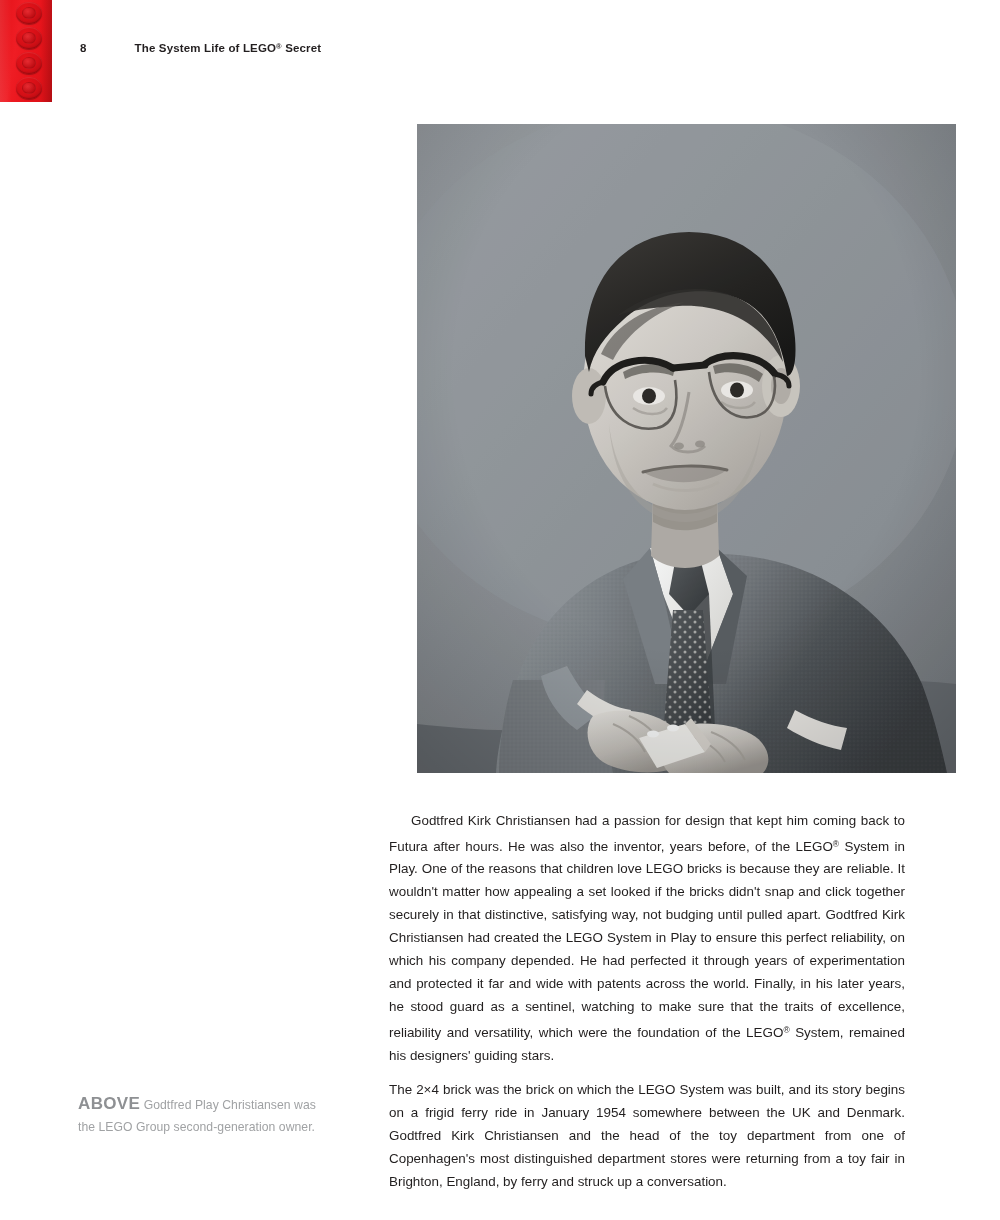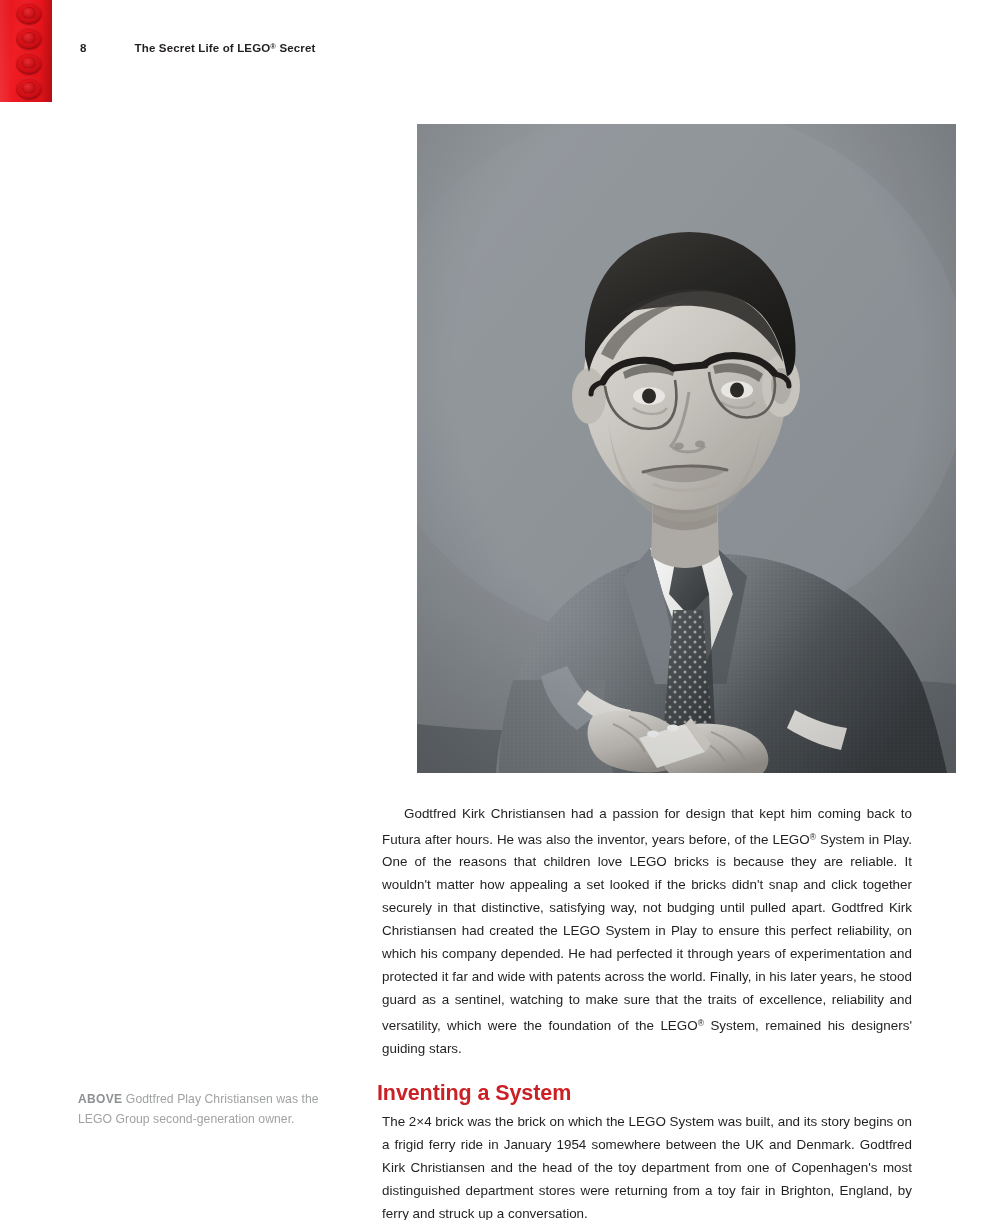--- a/index.html
+++ b/index.html
@@ -125,32 +125,32 @@
     width: 252px;
     color: #a0a2a4;
     font-size: 12.2px;
     line-height: 1.62;
     letter-spacing: 0.05px;
   }
   .caption .cap-lead {
     font-weight: 700;
     color: #8e9093;
     letter-spacing: 0.35px;
-    font-size: 12px;
+    font-size: 17px;
   }
 
   
   .body-col {
     position: absolute;
     left: 377px;
     top: 798px;
     width: 540px;
   }
   .body-col p {
-    margin: 5px;
+    margin: 12px;
     color: #221f1f;
     font-size: 13.4px;
     line-height: 22.95px;
     text-align: justify;
     text-justify: inter-word;
     letter-spacing: 0.01px;
   }
   .body-col p.indent {
     text-indent: 22px;
   }
@@ -183,21 +183,21 @@
         <i></i>
       </div>
     <div class="stud">
         <i></i>
       </div>
   </div>
 </div>
 
 <div class="running-head">
   <span class="folio">8</span>
-  <span class="running-title"><span>The Secret Life of LEGO</span><sup>®</sup><span> Secret</span></span>
+  <span class="running-title"><span>The System Life of LEGO</span><sup>®</sup><span> Secret</span></span>
 </div>
 
 <figure class="photo-figure">
   <div class="photo-frame">
     <svg viewBox="0 0 539 649" preserveAspectRatio="xMidYMid slice">
       <defs>
         <linearGradient id="bgGrad" x1="0" y1="0" x2="1" y2="1">
           <stop offset="0%" stop-color="#9a9ea3"></stop>
           <stop offset="45%" stop-color="#8d9196"></stop>
           <stop offset="100%" stop-color="#7e8287"></stop>
@@ -360,16 +360,15 @@
 </figure>
 
 <div class="caption">
   <span class="cap-lead">ABOVE</span><span> Godtfred Play Christiansen was the LEGO Group second-generation owner.</span>
 </div>
 
 <div class="body-col">
 
   <p class="indent"><span>Godtfred Kirk Christiansen had a passion for design that kept him coming back to Futura after hours. He was also the inventor, years before, of the LEGO</span><sup>®</sup><span> System in Play. One of the reasons that children love LEGO bricks is because they are reliable. It wouldn't matter how appealing a set looked if the bricks didn't snap and click together securely in that distinctive, satisfying way, not budging until pulled apart. Godtfred Kirk Christiansen had created the LEGO System in Play to ensure this perfect reliability, on which his company depended. He had perfected it through years of experimentation and protected it far and wide with patents across the world. Finally, in his later years, he stood guard as a sentinel, watching to make sure that the traits of excellence, reliability and versatility, which were the foundation of the LEGO</span><sup>®</sup><span> System, remained his designers' guiding stars.</span></p>
 
-  <h2 class="section-head">Inventing a System</h2>
 
   <p>The 2×4 brick was the brick on which the LEGO System was built, and its story begins on a frigid ferry ride in January 1954 somewhere between the UK and Denmark. Godtfred Kirk Christiansen and the head of the toy department from one of Copenhagen's most distinguished department stores were returning from a toy fair in Brighton, England, by ferry and struck up a conversation.</p>
 </div>
 
 </body></html>

